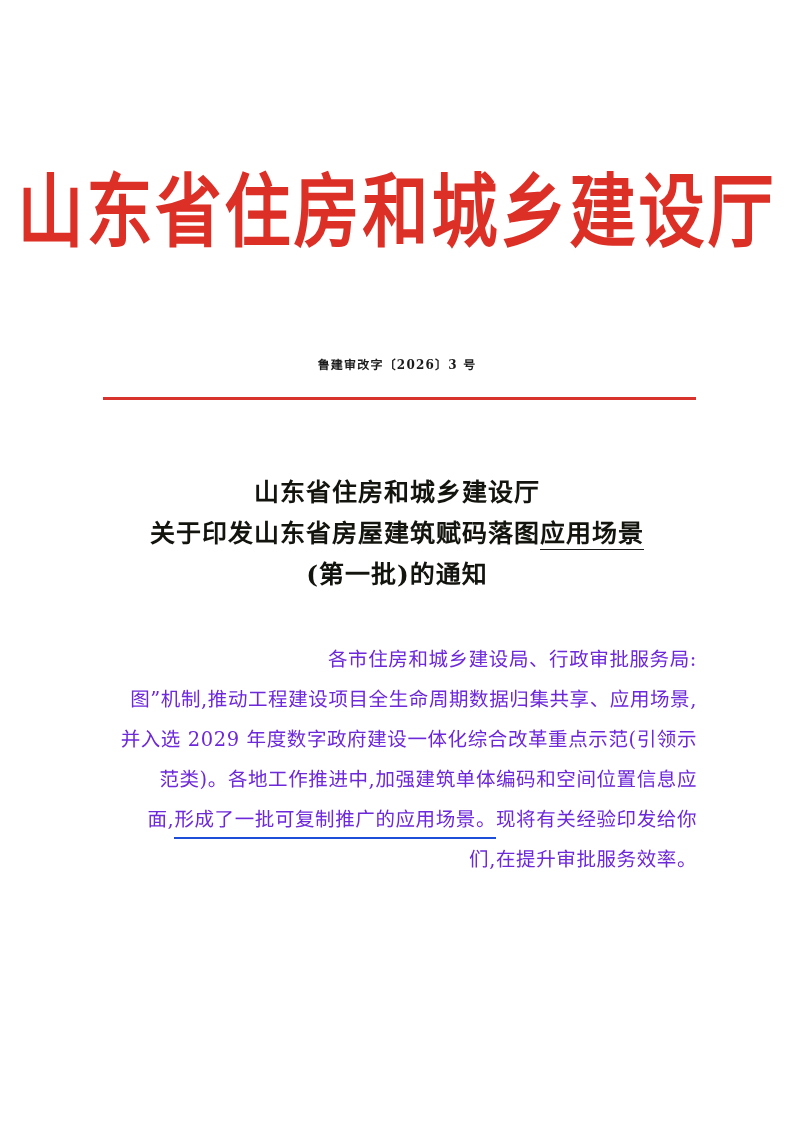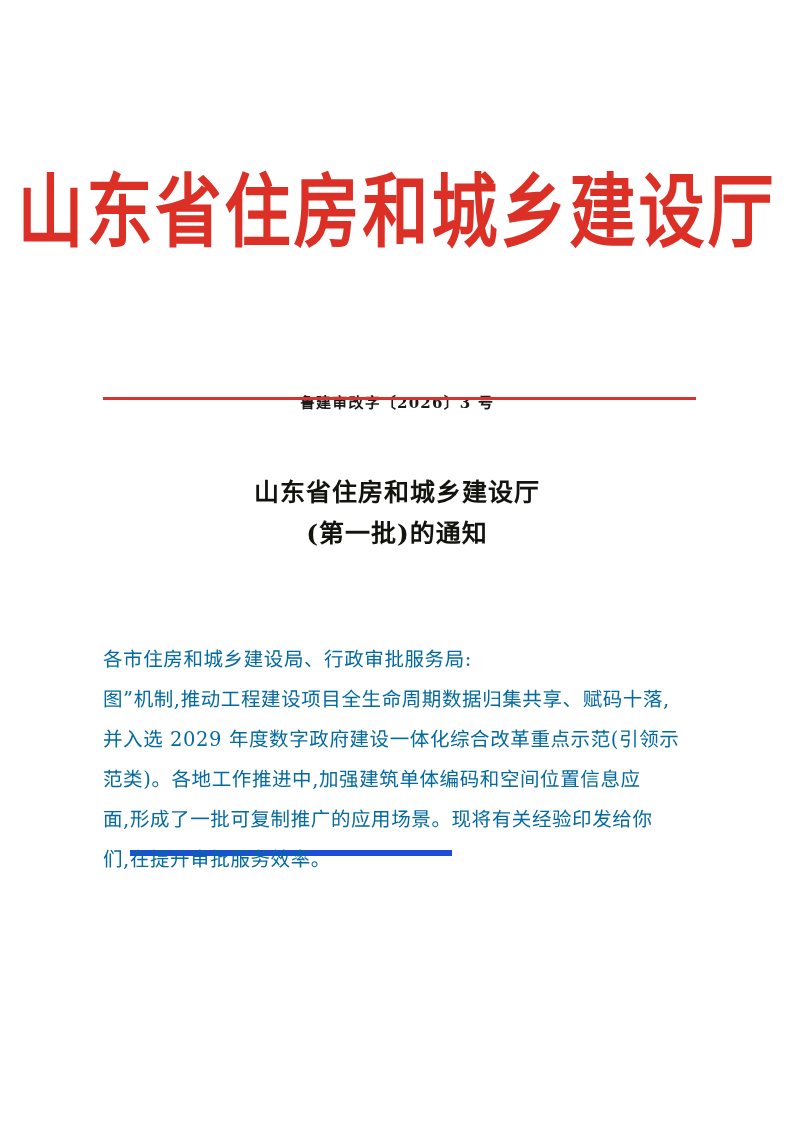--- a/index.html
+++ b/index.html
@@ -44,26 +44,25 @@
   }
 
   
   .doc-number {
     position: absolute;
     left: 0;
     top: 355px;
     width: 794px;
     text-align: center;
     font-family: "DejaVu Serif", "Liberation Serif", serif;
-    font-size: 15px;
+    font-size: 12px;
     font-weight: 700;
     color: #1b1b1b;
     letter-spacing: 1.2px;
     white-space: nowrap;
-    margin-top: 36px;
   }
 
   
   .red-rule {
     position: absolute;
     left: 103px;
     top: 397px;
     width: 593px;
     height: 3px;
     background: #d8332c;
@@ -95,30 +94,31 @@
   .body-block {
     position: absolute;
     left: 103px;
     top: 640px;
     width: 594px;
   }
   .body-line {
     font-family: "DejaVu Serif", "Liberation Serif", serif;
     font-size: 19.5px;
     line-height: 40px;
-    color: #0369a1;
+    color: #6d28d9;
     letter-spacing: 0.6px;
     white-space: nowrap;
+    text-align: right;
   }
   .body-line.indent {
     text-indent: 40px;
   }
   .body-line .redline {
-    border-bottom: 6px solid #1d4ed8;
-    padding-bottom: 19px;
+    border-bottom: 2px solid #1d4ed8;
+    padding-bottom: 6px;
   }
 
   
   .page-footer {
     position: absolute;
     left: 0;
     top: 1005px;
     width: 794px;
     padding-right: 98px;
     box-sizing: border-box;
@@ -138,26 +138,27 @@
   <div class="masthead">
     <span class="masthead-title">山东省住房和城乡建设厅</span>
   </div>
 
   <div class="doc-number">鲁建审改字〔2026〕3 号</div>
 
   <div class="red-rule"></div>
 
   <div class="title-block">
     <div class="title-line">山东省住房和城乡建设厅</div>
+    <div class="title-line"><span>关于印发山东省房屋建筑赋码落图</span><span class="uline">应用场景</span></div>
     <div class="title-line">(第一批)的通知</div>
   </div>
 
   <div class="body-block">
     <div class="body-line">各市住房和城乡建设局、行政审批服务局:</div>
-    <div class="body-line">图”机制,推动工程建设项目全生命周期数据归集共享、赋码十落,</div>
+    <div class="body-line">图”机制,推动工程建设项目全生命周期数据归集共享、应用场景,</div>
     <div class="body-line">并入选 2029 年度数字政府建设一体化综合改革重点示范(引领示</div>
     <div class="body-line">范类)。各地工作推进中,加强建筑单体编码和空间位置信息应</div>
     <div class="body-line"><span>面,</span><span class="redline">形成了一批可复制推广的应用场景。</span><span>现将有关经验印发给你</span></div>
     <div class="body-line">们,在提升审批服务效率。</div>
   </div>
 
   <div class="page-footer">— 1 —</div>
 
 </div>
 

